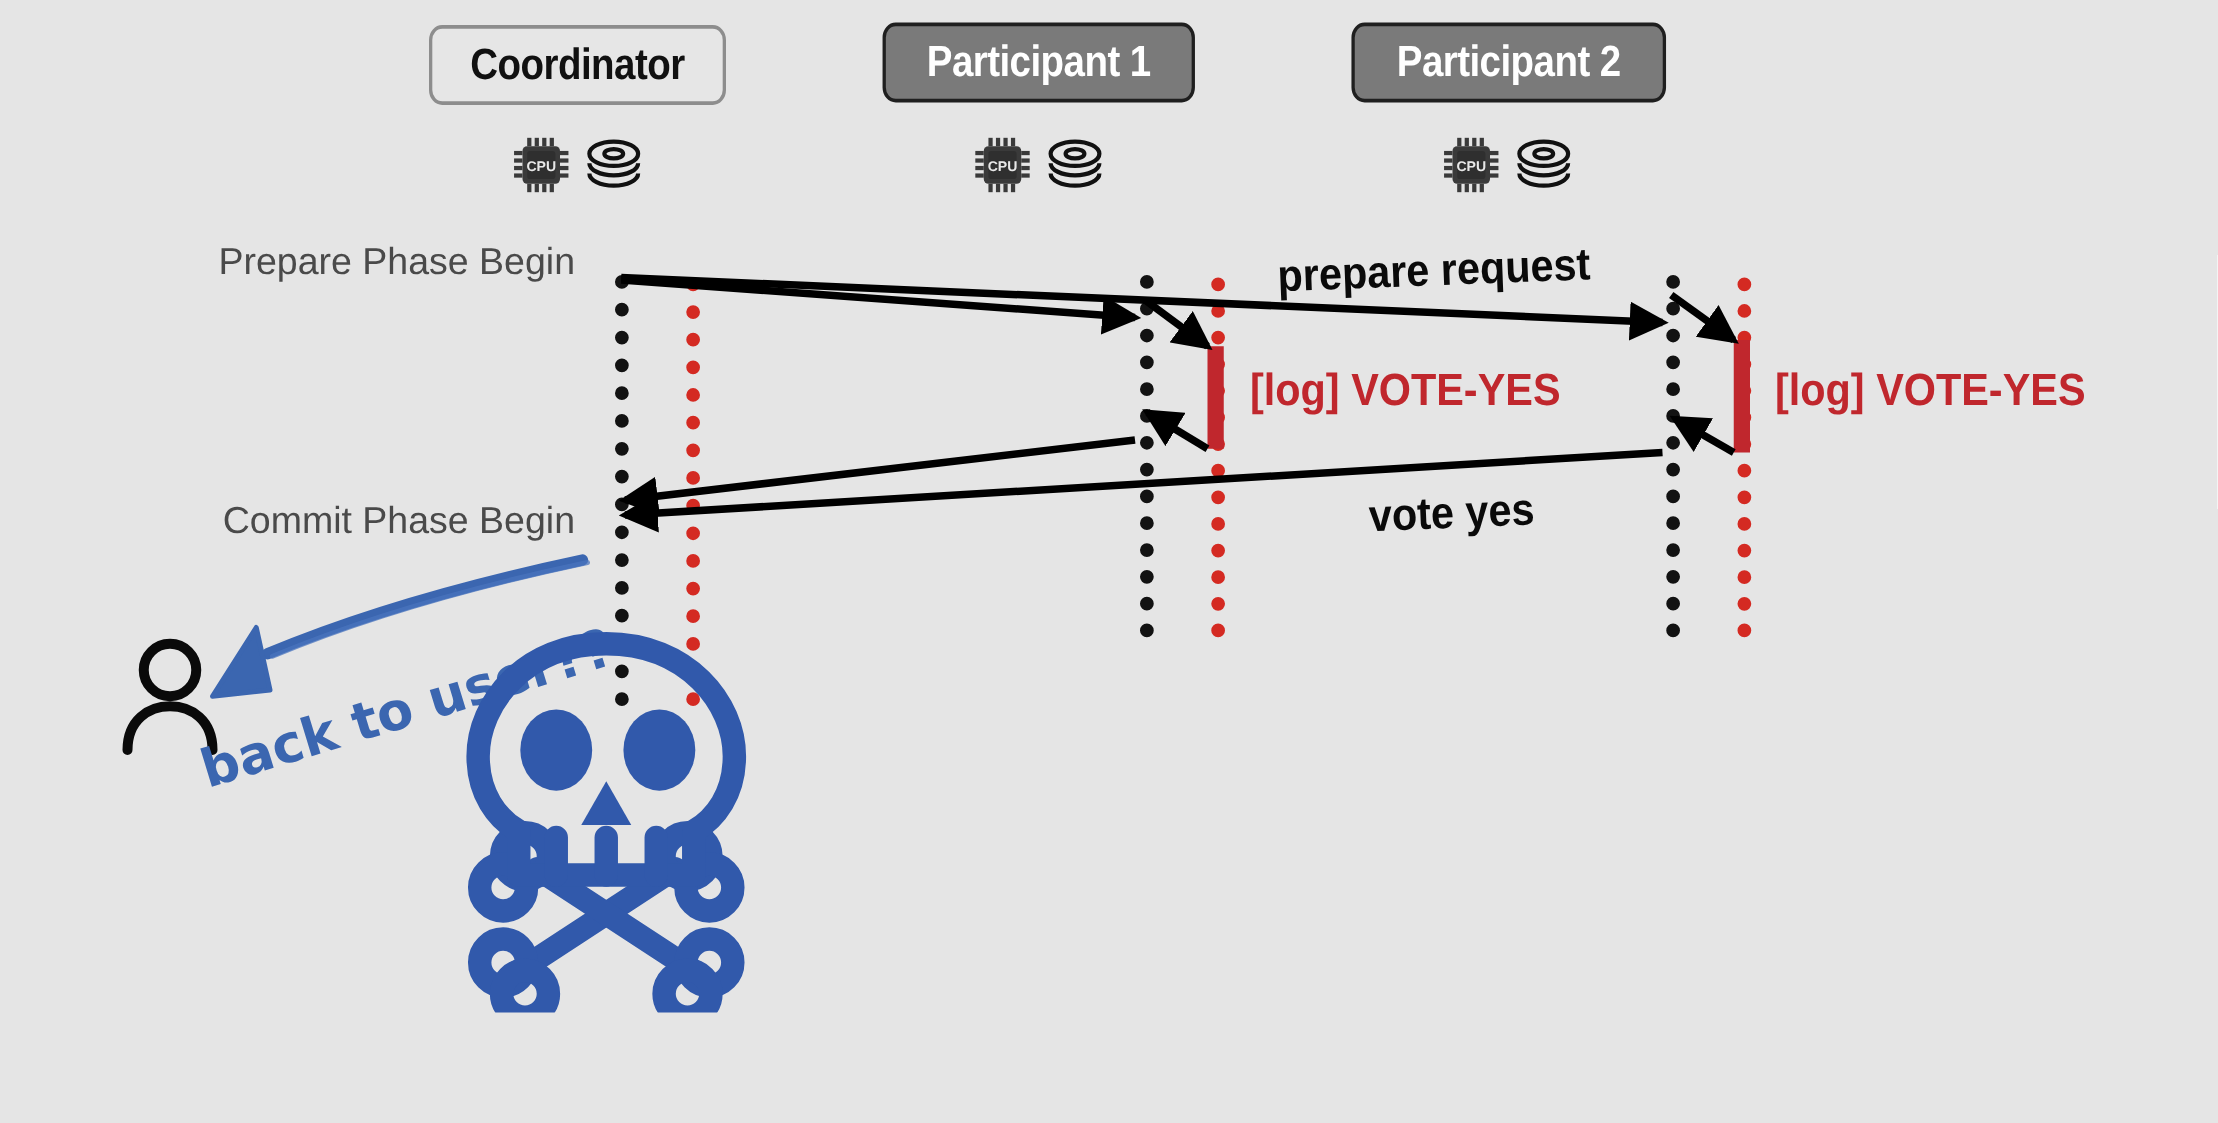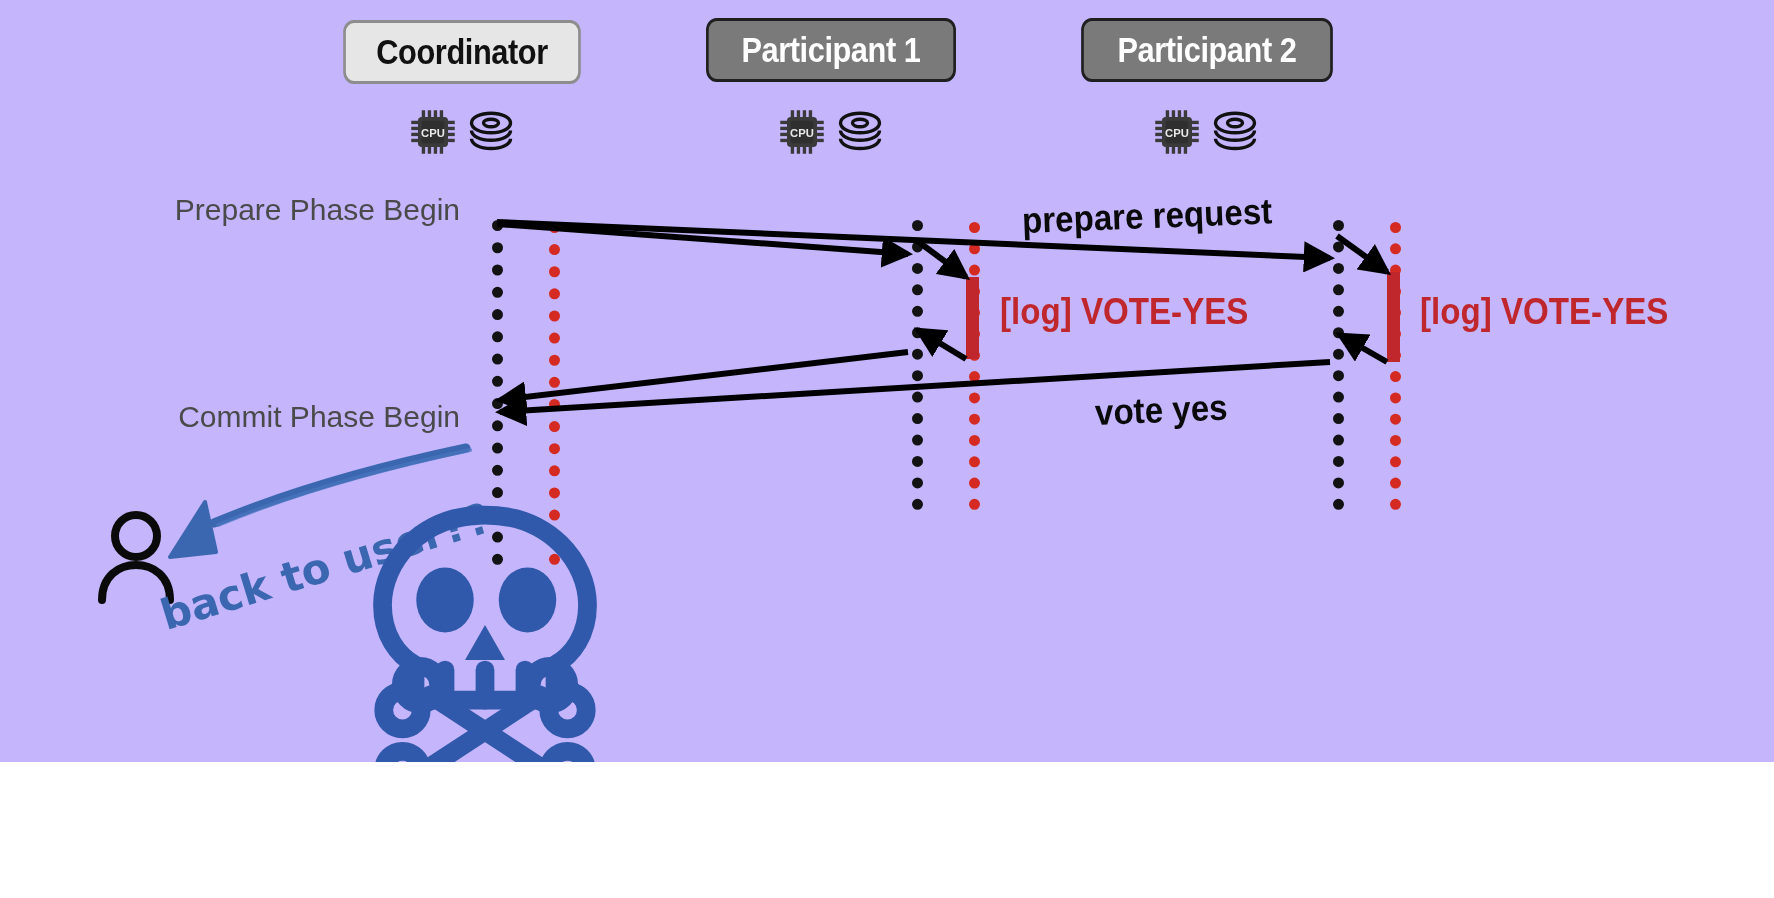--- a/index.html
+++ b/index.html
@@ -6,22 +6,22 @@
     margin: 0;
     padding: 0;
     background: #ffffff;
   }
   body {
     font-family: "Liberation Sans", sans-serif;
   }
   #stage {
     position: relative;
     width: 1774px;
-    height: 762px;
-    background: #c4b5fd;
+    height: 898px;
+    background: #e5e5e5;
     overflow: hidden;
   }
 
   
   .node-box {
     position: absolute;
     box-sizing: border-box;
     border-radius: 12px;
     display: flex;
     align-items: center;

